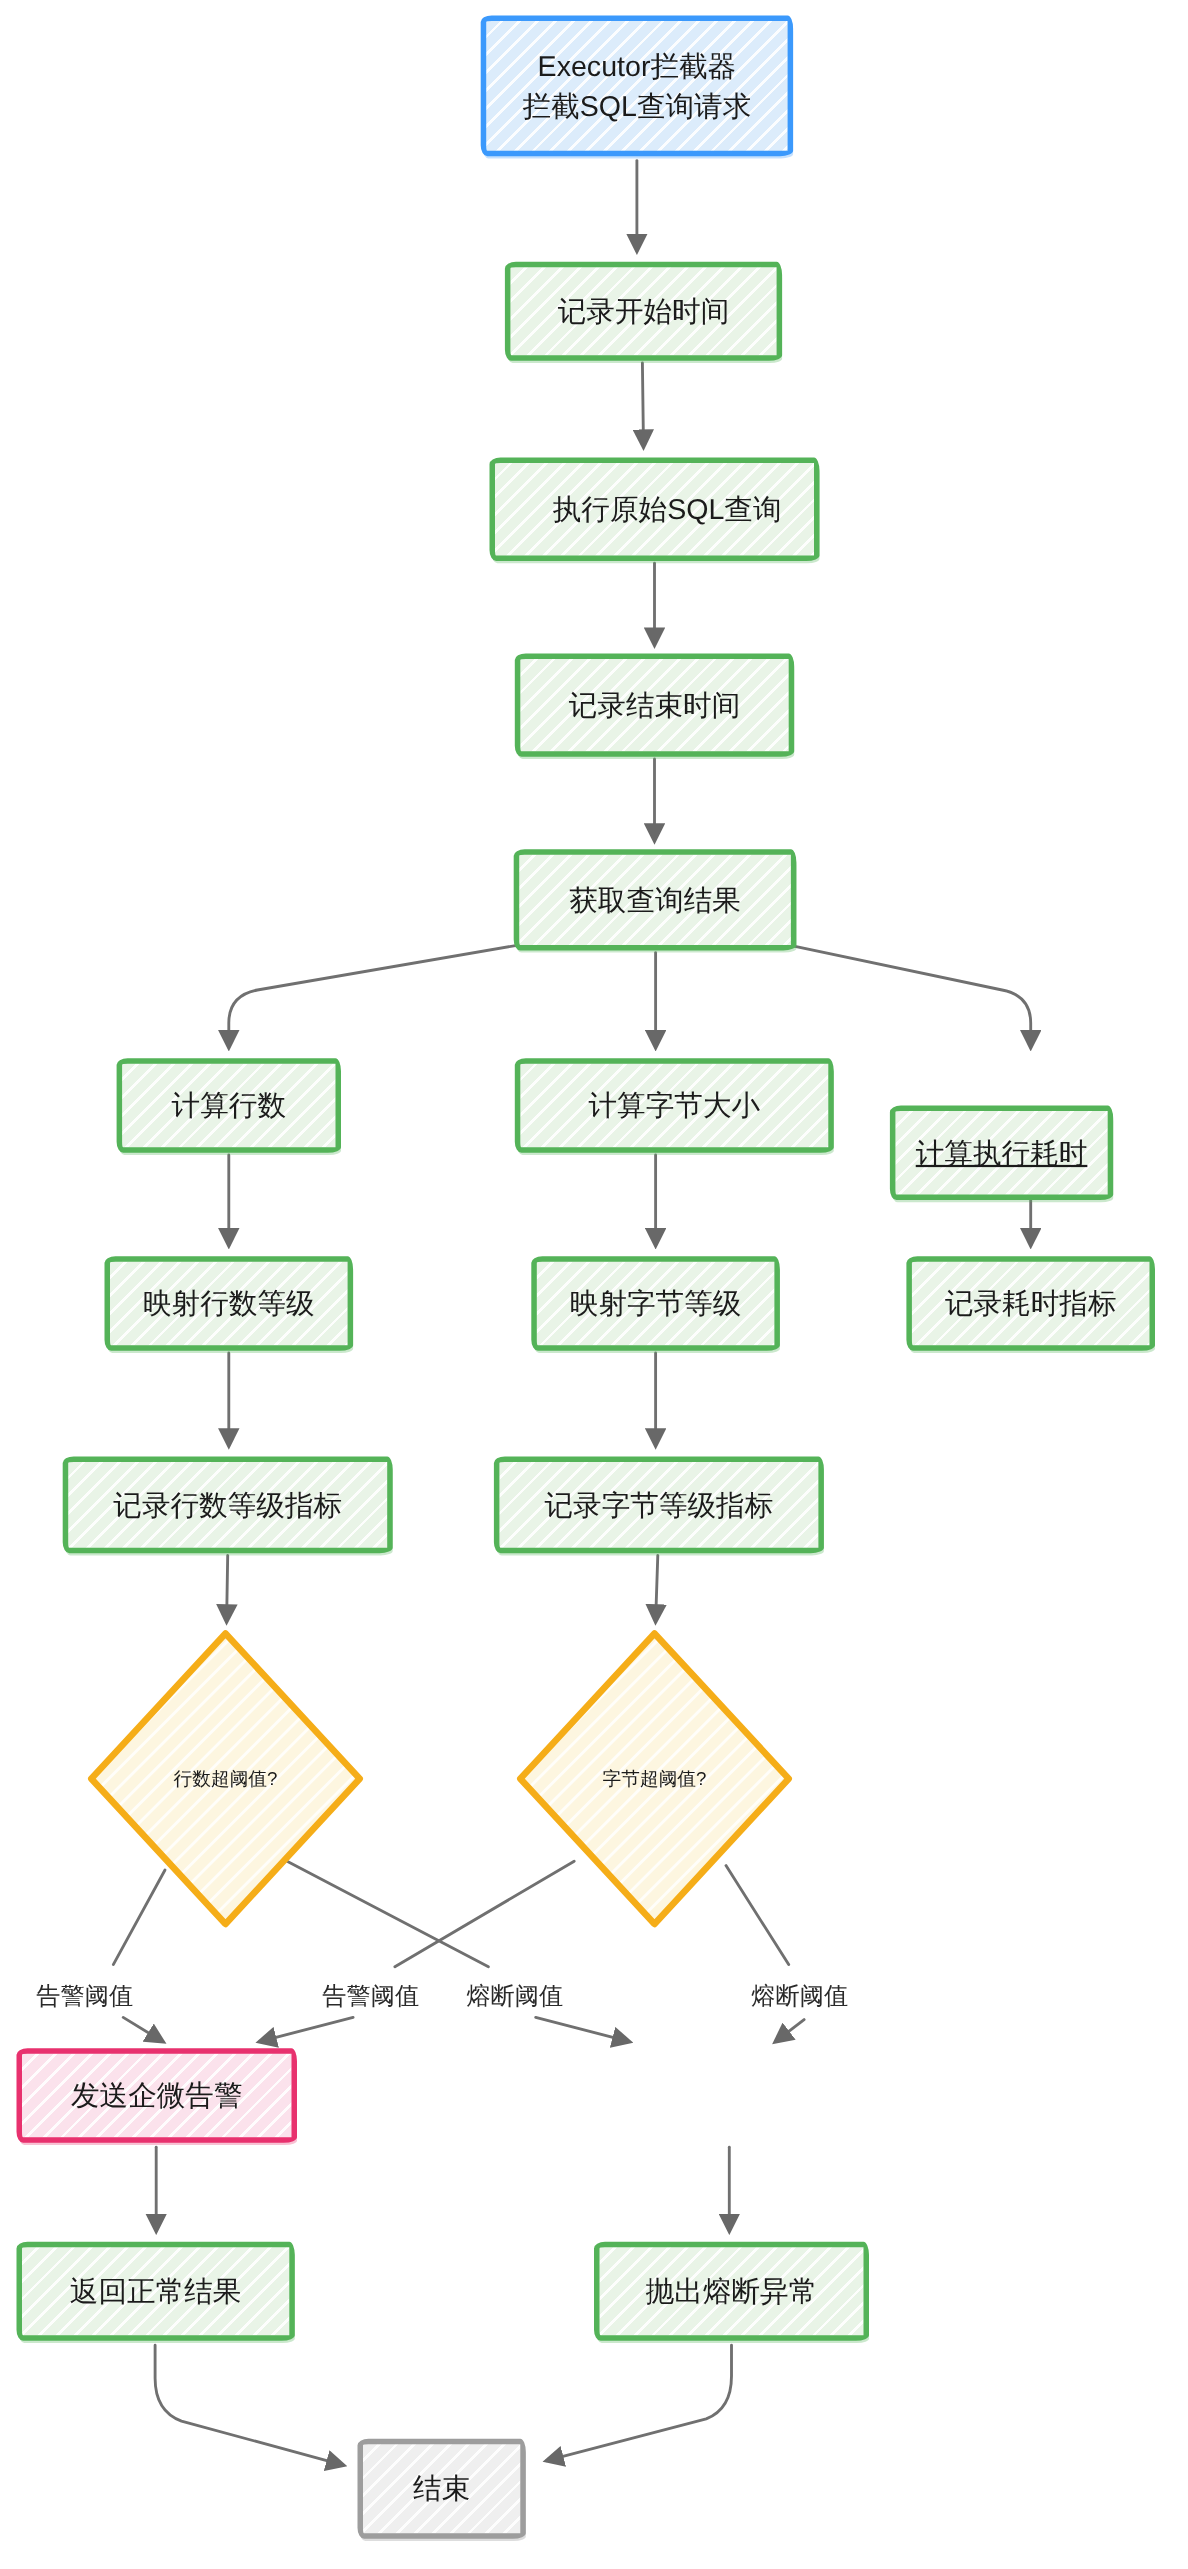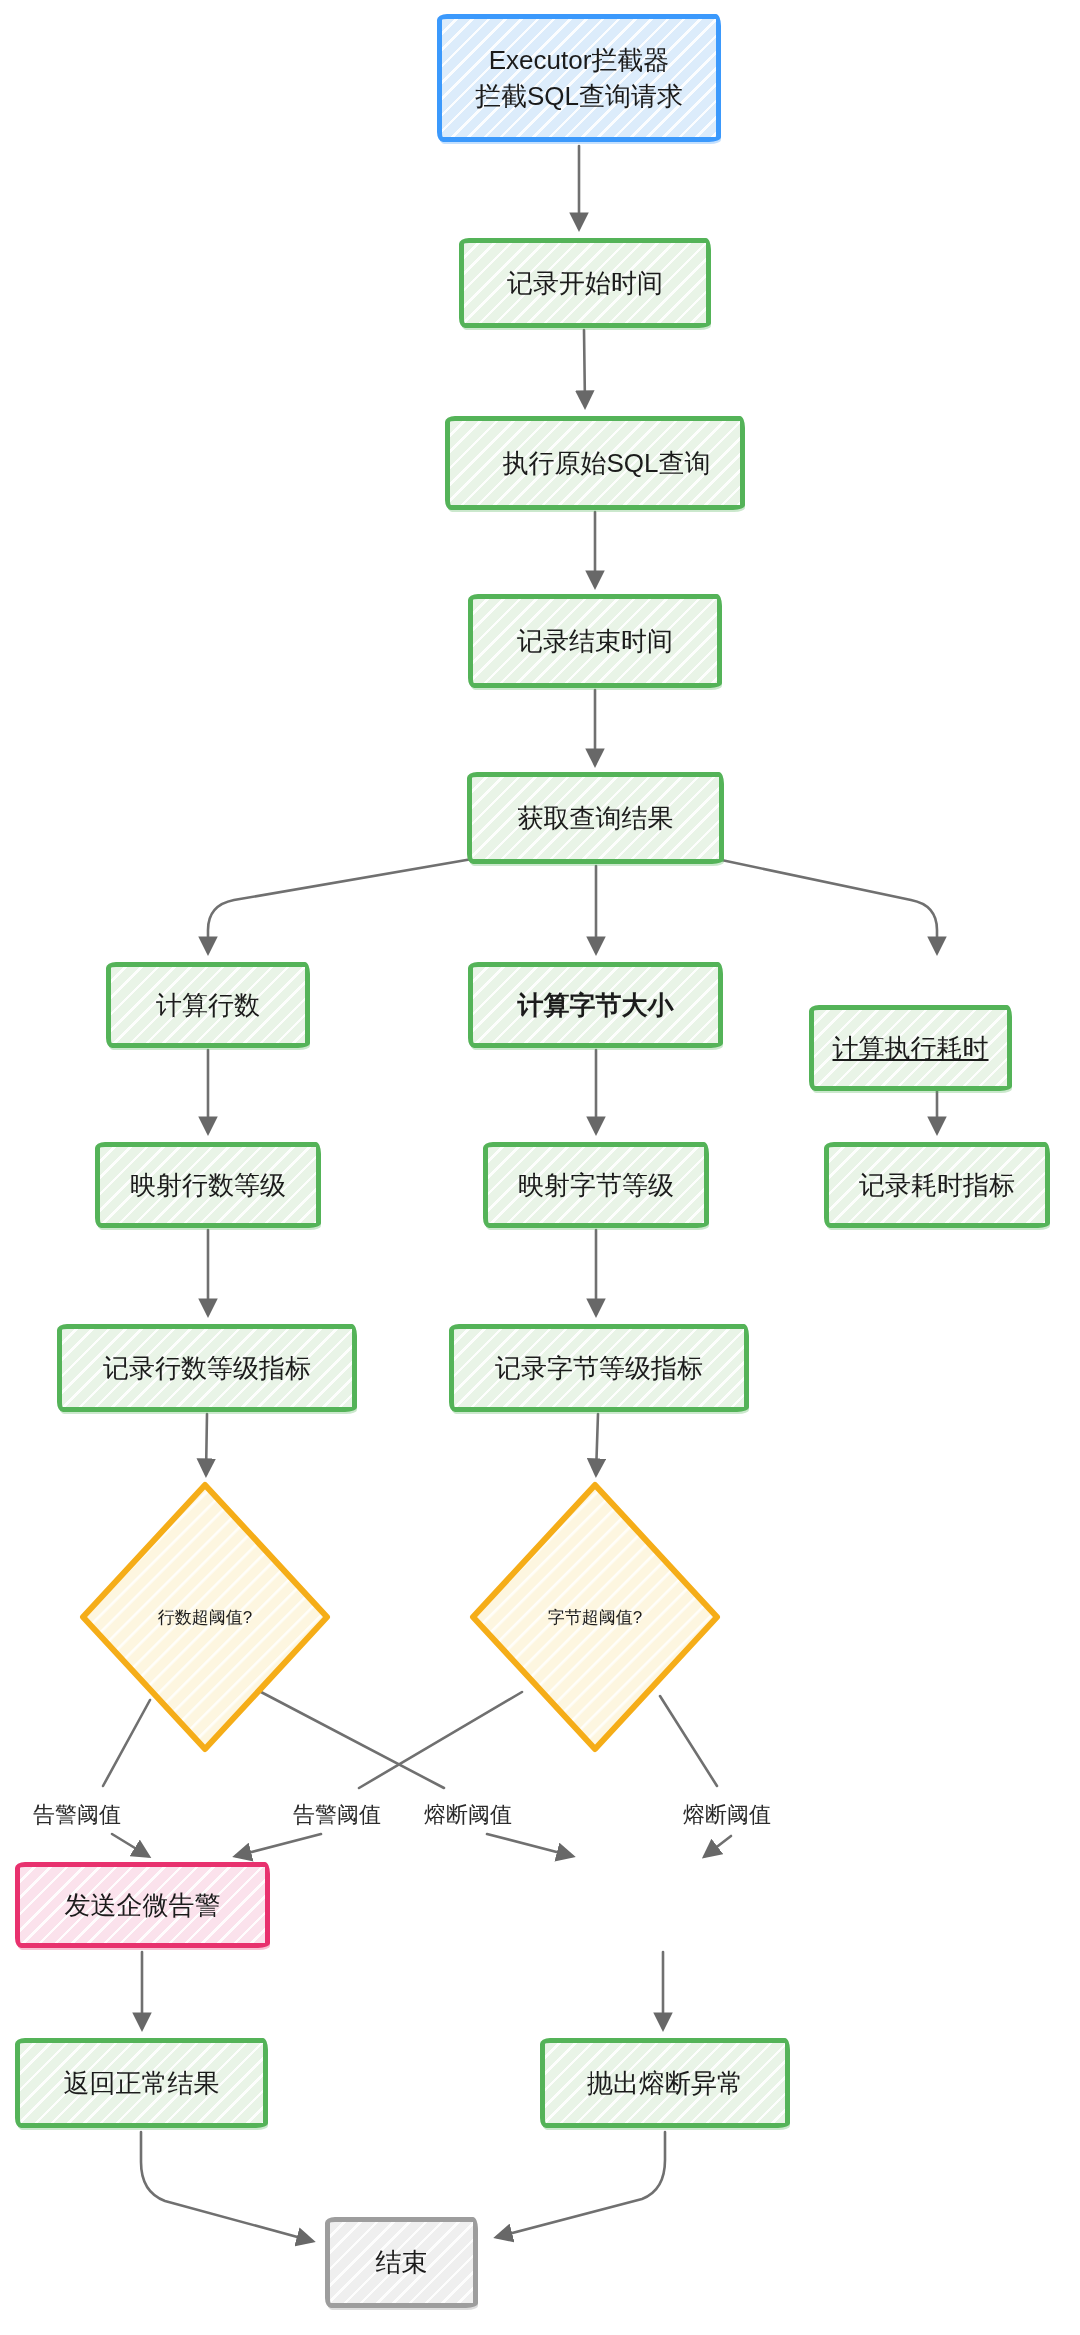--- a/index.html
+++ b/index.html
@@ -110,21 +110,21 @@
   </div>
 
   <div class="node green hatch-green" style="left:467px;top:772px;width:257px;height:92px;">
     <span>获取查询结果</span>
   </div>
 
   <div class="node green hatch-green" style="left:106px;top:962px;width:204px;height:86px;">
     <span>计算行数</span>
   </div>
 
-  <div class="node green hatch-green" style="left:468px;top:962px;width:255px;height:86px;font-weight:bold;">
+  <div class="node green hatch-green" style="left:468px;top:962px;width:290px;height:86px;">
     <span>计算字节大小</span>
   </div>
 
   <div class="node green hatch-green" style="left:809px;top:1005px;width:203px;height:86px;text-decoration:underline;">
     <span>计算执行耗时</span>
   </div>
 
   <div class="node green hatch-green" style="left:95px;top:1142px;width:226px;height:86px;">
     <span>映射行数等级</span>
   </div>

